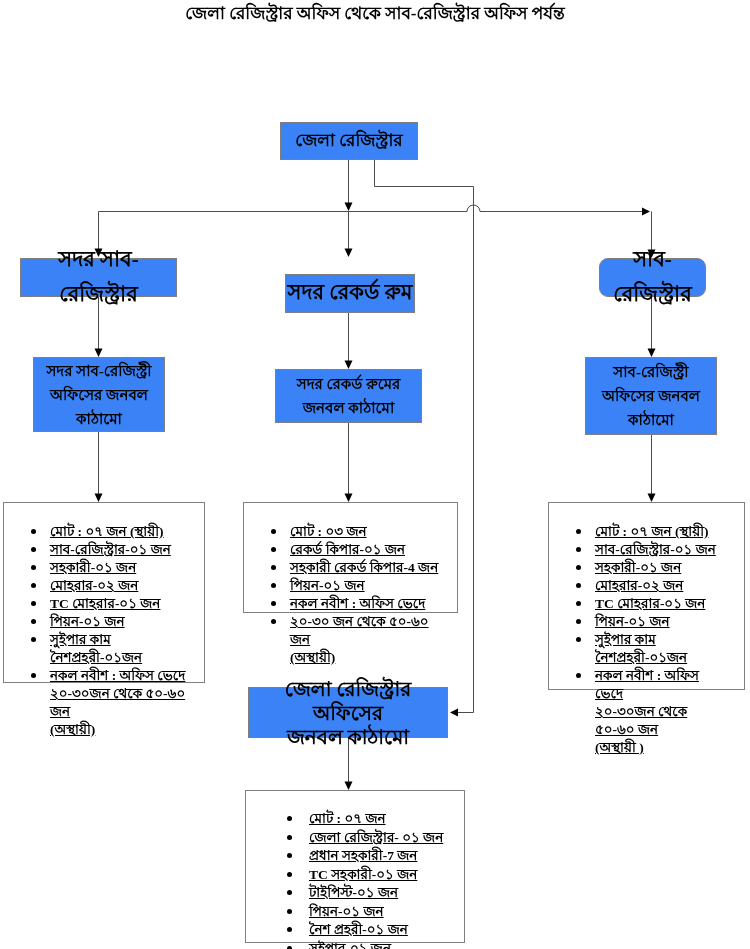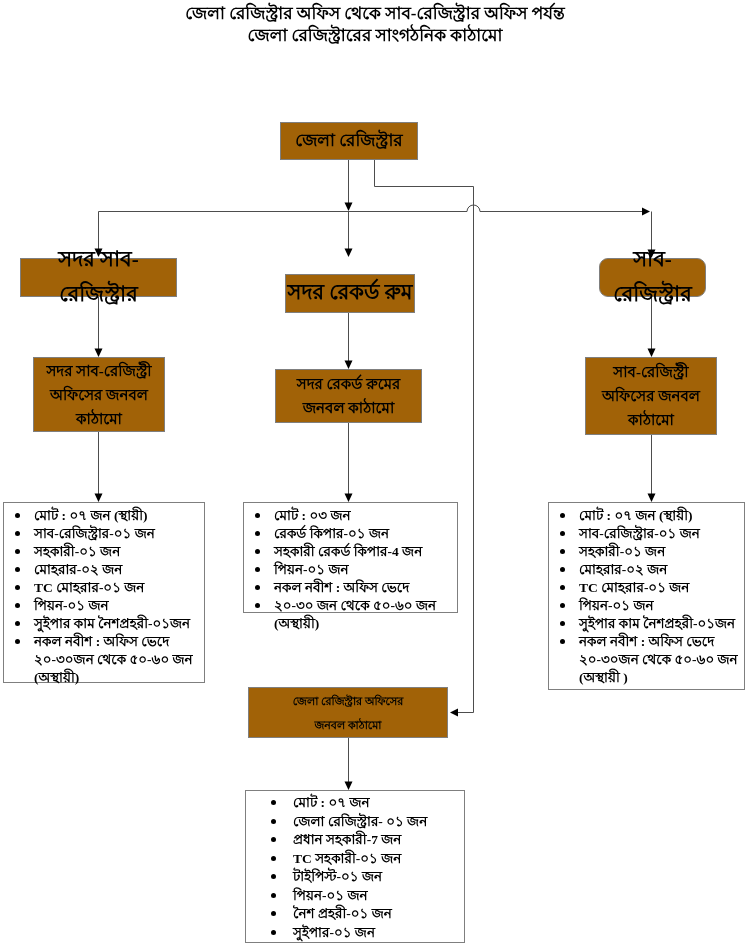--- a/index.html
+++ b/index.html
@@ -11,60 +11,59 @@
     color:#000;
     overflow:hidden;
   }
   .page-title{
     position:absolute;left:0;top:3px;width:750px;
     text-align:center;font-weight:bold;font-size:17px;line-height:22px;
   }
   .node{
     position:absolute;
     border:1px solid #7f7f7f;
-    background:#a16207;
+    background:#3b82f6;
     display:flex;align-items:center;justify-content:center;
     text-align:center;font-weight:bold;
     white-space:pre-line;
     box-sizing:border-box;
   }
   .node--l1{font-size:17px;}
   .node--l2{font-size:21px;}
   .node--l3{font-size:15px;line-height:24px;}
-  .node--bottom{font-size:11px;line-height:24px;}
+  .node--bottom{font-size:20px;line-height:24px;}
   .list-box{
     position:absolute;
     border:1px solid #7f7f7f;
     background:#fff;
     box-sizing:border-box;
   }
   ul.staff{
-    list-style:none;margin:0;padding:4px 2px 0 0;
-    font-size:13.5px;font-weight:bold;line-height:18px;
+    list-style:none;margin:16px;padding:4px 2px 0 0;
+    font-size:13.5px;font-weight:bold;line-height:18px;text-decoration:underline;
   }
   ul.staff li{
     position:relative;padding-left:30px;white-space:pre-line;
   }
   ul.staff li::before{
     content:'';position:absolute;left:11px;top:6px;
     width:5px;height:5px;border-radius:50%;background:#000;
   }
   ul.staff--bottom{line-height:18.5px;padding-top:3px;}
   ul.staff--bottom li{padding-left:47px;}
   ul.staff--bottom li::before{left:25px;}
   svg.connectors{position:absolute;left:0;top:0;pointer-events:none;}
 </style>
 </head>
 <body>
 
 <div id="canvas">
 
   <div class="page-title">
     <div>জেলা রেজিস্ট্রার অফিস থেকে সাব-রেজিস্ট্রার অফিস পর্যন্ত</div>
-    <div>জেলা রেজিস্ট্রারের সাংগঠনিক কাঠামো</div>
   </div>
 
   <svg class="connectors" width="750" height="949" viewBox="0 0 750 949">
     <g stroke="#4d4d4d" stroke-width="1" fill="none">
       <path d="M348.5,160 V203"></path>
       <path d="M374.5,160 V186.5 H473.5 V712.5 H455"></path>
       <path d="M98.5,211.5 H467 A6.5 6.5 0 0 1 480,211.5 H642"></path>
       <path d="M98.5,211.5 V249"></path>
       <path d="M348.5,211.5 V249"></path>
       <path d="M651.5,211.5 V250"></path>

